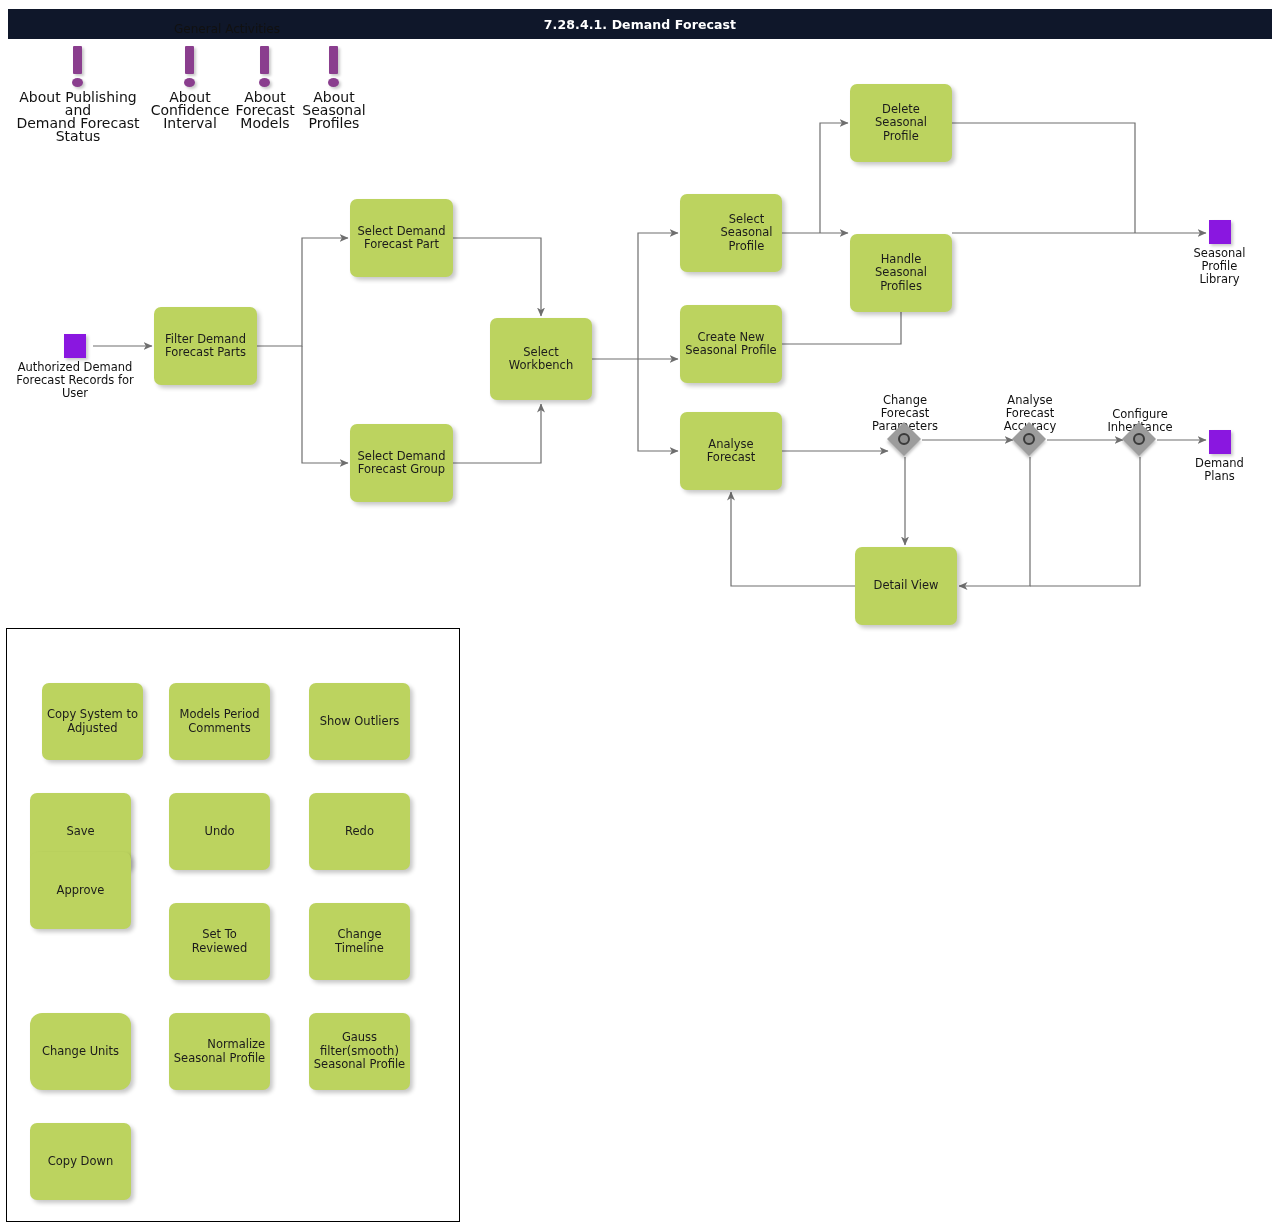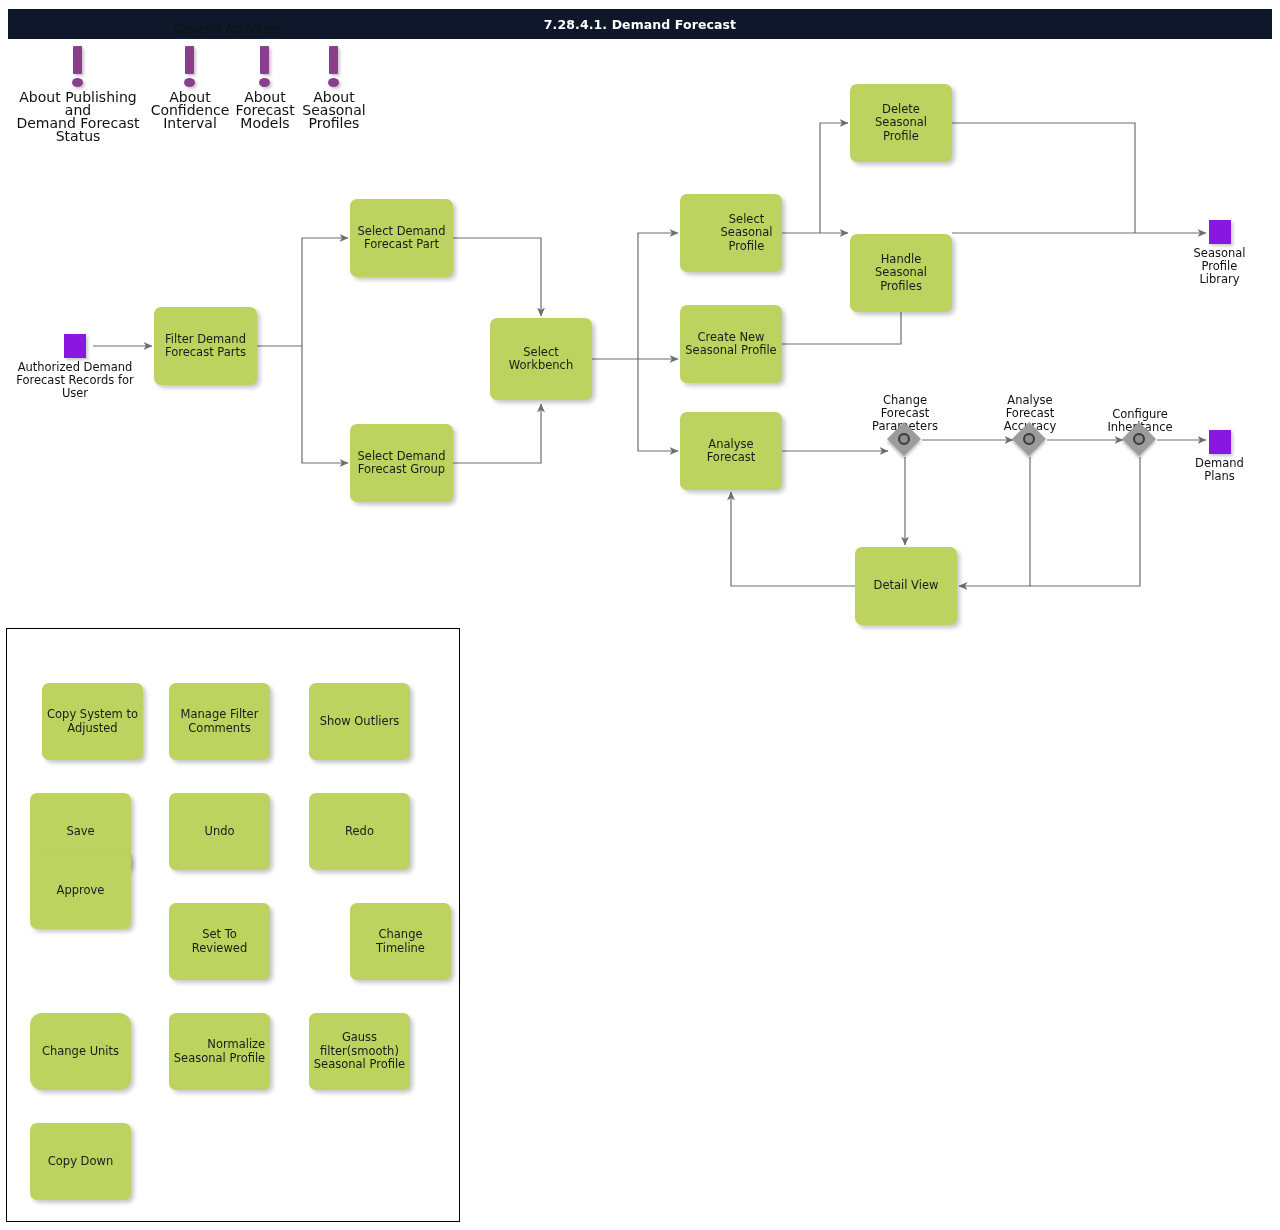--- a/index.html
+++ b/index.html
@@ -375,42 +375,42 @@
 </div>
 
 <div id="legend"></div>
 <div id="legend-title">General Activities</div>
 
 <div class="leg-act" style="left:30px; top:683px;margin-left:12px;">
   <span style="white-space:pre-line">Copy System to
 Adjusted</span>
 </div>
 <div class="leg-act" style="left:169px; top:683px;">
-  <span style="white-space:pre-line">Manage Filter
+  <span style="white-space:pre-line">Models Period
 Comments</span>
 </div>
 <div class="leg-act" style="left:309px; top:683px;">
   <span style="white-space:pre-line">Show Outliers</span>
 </div>
 <div class="leg-act" style="left:30px; top:793px;">
   <span style="white-space:pre-line">Save</span>
 </div>
 <div class="leg-act" style="left:169px; top:793px;">
   <span style="white-space:pre-line">Undo</span>
 </div>
 <div class="leg-act" style="left:309px; top:793px;">
   <span style="white-space:pre-line">Redo</span>
 </div>
 <div class="leg-act" style="left:30px; top:852px;">
   <span style="white-space:pre-line">Approve</span>
 </div>
 <div class="leg-act" style="left:169px; top:903px;">
   <span style="white-space:pre-line">Set To Reviewed</span>
 </div>
-<div class="leg-act" style="left:309px; top:903px;margin-left:41px;">
+<div class="leg-act" style="left:309px; top:903px;">
   <span style="white-space:pre-line">Change Timeline</span>
 </div>
 <div class="leg-act" style="left:30px; top:1013px;border-radius:12px;">
   <span style="white-space:pre-line">Change Units</span>
 </div>
 <div class="leg-act" style="left:169px; top:1013px;text-align:right;">
   <span style="white-space:pre-line">Normalize
 Seasonal Profile</span>
 </div>
 <div class="leg-act" style="left:309px; top:1013px;">

